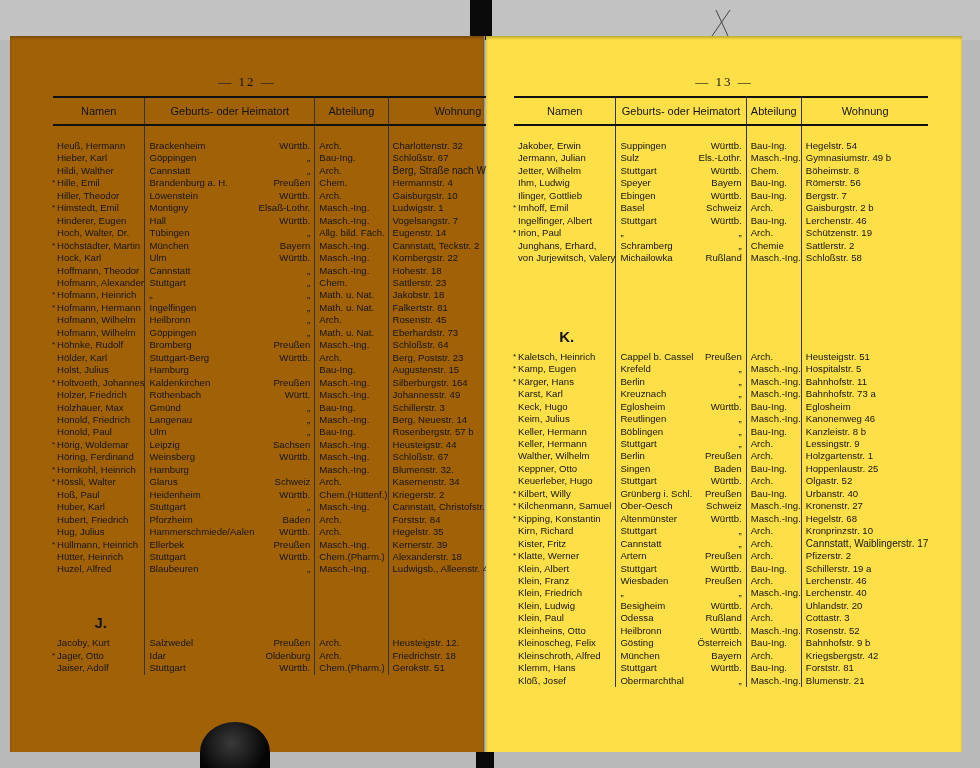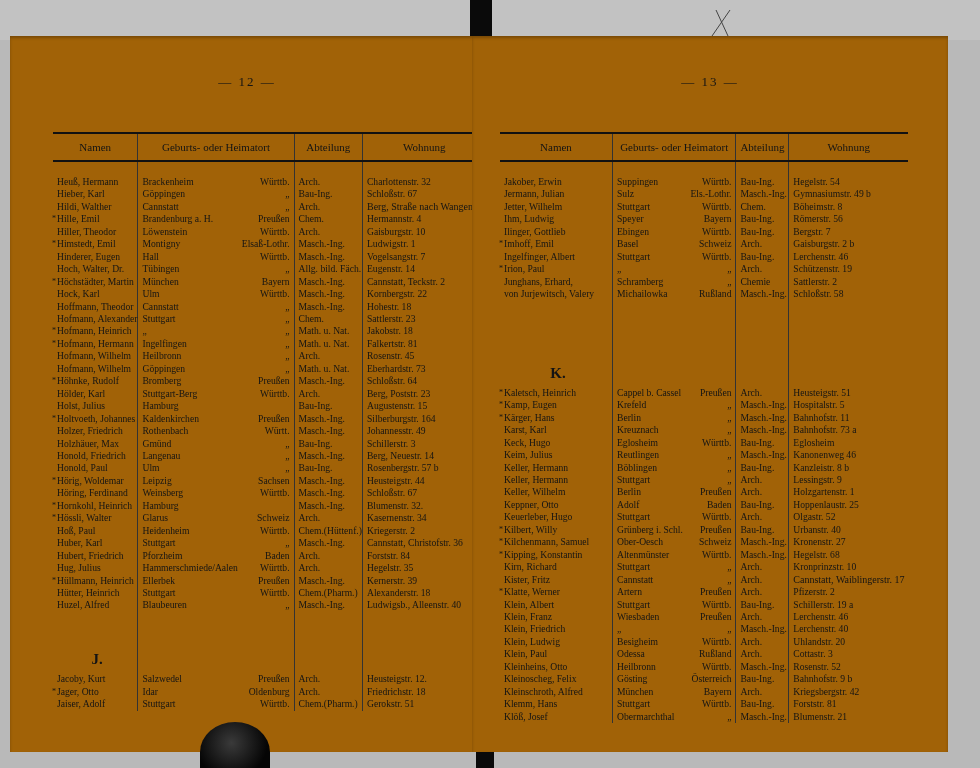--- a/index.html
+++ b/index.html
@@ -11,29 +11,29 @@
   }
   .bg-top { position:absolute; left:0; top:0; width:980px; height:40px; background:#c2c2c2; }
   .spine { position:absolute; left:470px; top:0; width:22px; height:40px; background:#0a0a0a; }
   .spine-bottom { position:absolute; left:476px; top:752px; width:18px; height:16px; background:#0a0a0a; }
   .xmark { position:absolute; left:708px; top:8px; width:30px; height:30px; }
   .page {
     position:absolute; top:36px; height:716px; background:#a16207;
     box-shadow: inset 0 2px 3px rgba(0,0,0,0.25);
   }
   .page.left { left:10px; width:474px; border-right:1px solid #9a9a9a; }
-  .page.right { left:472px; width:476px; background:#a16207; }
+  .page.right { left:486px; width:476px; background:#fde047; }
   .thumb {
     position:absolute; left:200px; top:722px; width:70px; height:60px;
     border-radius:50% 50% 10px 10px; background:radial-gradient(circle at 45% 35%, #3a3a3a, #050505 65%);
   }
   .pageno { position:absolute; top:38px; width:100%; text-align:center; font-size:13px; font-family:"Liberation Serif", serif; letter-spacing:2px; }
   table.roster {
     position:absolute; top:60px; border-collapse:collapse;
-    font-family:Liberation Serif, serif; font-size:9.6px; line-height:12.45px;margin-top:36px;
+    font-family:Liberation Sans, sans-serif; font-size:9.6px; line-height:12.45px;
   }
   .page.left table.roster { left:43px; width:417px; }
   .page.right table.roster { left:28px; width:408px; }
   table.roster thead th {
     font-weight:normal; font-size:11px; height:26px; padding:0;
     border-top:2px solid #111; border-bottom:2px solid #111;
     border-left:1px solid #333;
   }
   table.roster thead th:first-child { border-left:none; }
   table.roster td { padding:0 0 0 4px; white-space:nowrap; vertical-align:top; }
@@ -555,29 +555,29 @@
           <td class="c-addr">Kanzleistr. 8 b</td>
         </tr>
         <tr>
           <td class="c-name"><span>Keller, Hermann</span></td>
           <td class="c-place">Stuttgart</td>
           <td class="c-state">„</td>
           <td class="c-dept">Arch.</td>
           <td class="c-addr">Lessingstr. 9</td>
         </tr>
         <tr>
-          <td class="c-name"><span>Keller, Wilhelm</span></td>
+          <td class="c-name"><span>Walther, Wilhelm</span></td>
           <td class="c-place">Berlin</td>
           <td class="c-state">Preußen</td>
           <td class="c-dept">Arch.</td>
           <td class="c-addr">Holzgartenstr. 1</td>
         </tr>
         <tr>
           <td class="c-name"><span>Keppner, Otto</span></td>
-          <td class="c-place">Adolf</td>
+          <td class="c-place">Singen</td>
           <td class="c-state">Baden</td>
           <td class="c-dept">Bau-Ing.</td>
           <td class="c-addr">Hoppenlaustr. 25</td>
         </tr>
         <tr>
           <td class="c-name"><span>Keuerleber, Hugo</span></td>
           <td class="c-place">Stuttgart</td>
           <td class="c-state">Württb.</td>
           <td class="c-dept">Arch.</td>
           <td class="c-addr">Olgastr. 52</td>

